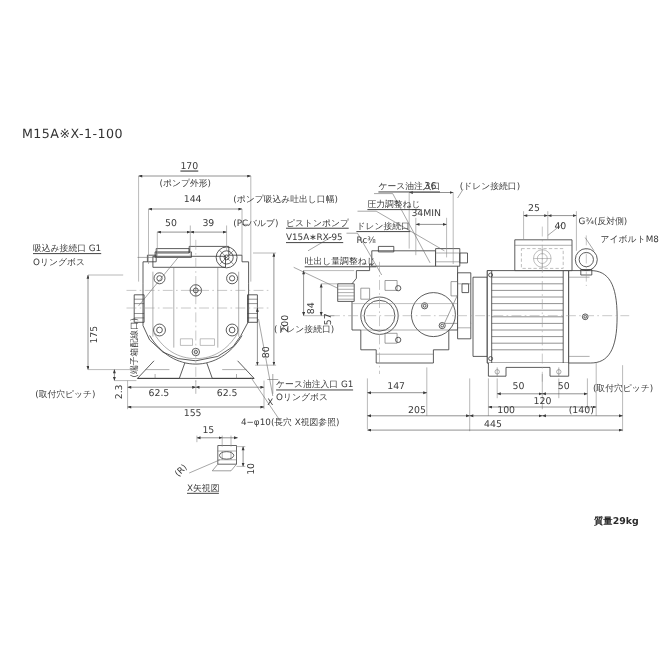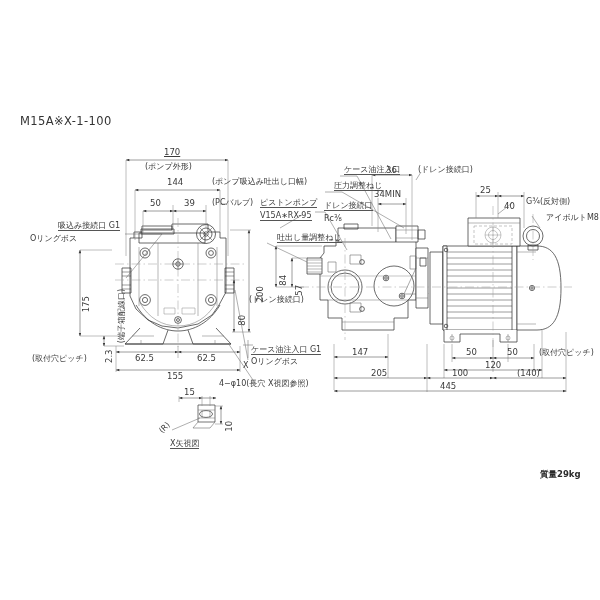--- a/index.html
+++ b/index.html
@@ -374,21 +374,21 @@
   <div class="tx lbl" style="left:133px;top:163px;">(ポンプ外形)</div>
   <div class="tx dim" style="left:155px;top:178px;">144</div>
   <div class="tx dim" style="left:138px;top:199px;">50</div>
   <div class="tx dim" style="left:172px;top:199px;">39</div>
   <div class="tx lbl" style="left:200px;top:178px;">(ポンプ吸込み吐出し口幅)</div>
   <div class="tx lbl" style="left:200px;top:199px;">(PCバルブ)</div>
 
   <div class="tx lbl-u" style="left:248px;top:199px;">ピストンポンプ</div>
   <div class="tx lbl-u" style="left:248px;top:212px;">V15A∗RX-95</div>
 
-  <div class="tx lbl-u" style="left:18px;top:222px;margin-left:28px;">吸込み接続口 G1</div>
+  <div class="tx lbl-u" style="left:18px;top:222px;">吸込み接続口 G1</div>
   <div class="tx lbl" style="left:18px;top:235px;">Oリングボス</div>
 
   <div class="tx dim rot90" style="left:66px;top:300px;">175</div>
   <div class="tx lbl rot90" style="left:83px;top:312px;">(端子箱配線口)</div>
   <div class="tx dim rot90" style="left:90px;top:352px;">2.3</div>
   <div class="tx lbl" style="left:20px;top:355px;">(取付穴ピッチ)</div>
 
   <div class="tx dim rot90" style="left:240px;top:290px;">200</div>
   <div class="tx dim rot90" style="left:225px;top:316px;">80</div>
   <div class="tx lbl" style="left:237px;top:296px;">(ドレン接続口)</div>

